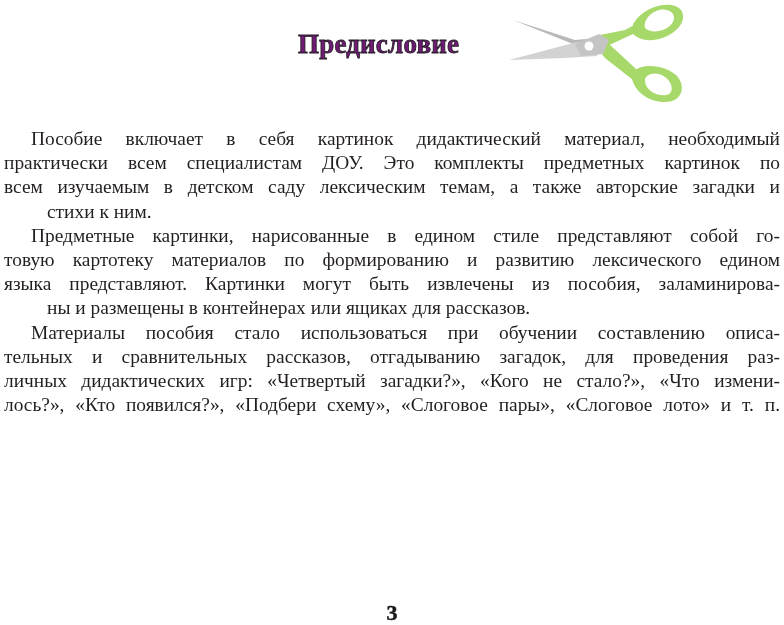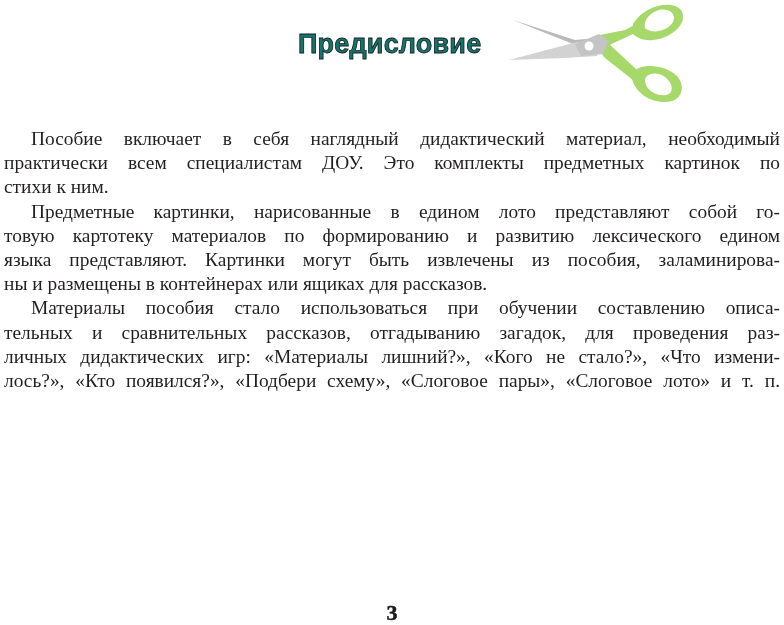--- a/index.html
+++ b/index.html
@@ -12,25 +12,25 @@
       height: 625px;
       position: relative;
       overflow: hidden;
       font-family: "Liberation Serif", "DejaVu Serif", serif;
       color: #231f20;
     }
     .title {
       position: absolute;
       left: 298px;
       top: 28px;
-      font-family: Liberation Sans, sans-serif;
+      font-family: Liberation Serif, serif;
       font-weight: bold;
       font-size: 27px;
       letter-spacing: 0.2px;
-      color: #0f766e;
+      color: #701a75;
       -webkit-text-stroke: 0.8px #1a1a1a;
       line-height: 32px;
       white-space: nowrap;
     }
     .scissors {
       position: absolute;
       left: 505px;
       top: 0px;
       width: 185px;
       height: 105px;
@@ -44,20 +44,21 @@
       line-height: 24.2px;
     }
     .line {
       display: block;
       text-align: justify;
       text-align-last: justify;
       white-space: nowrap;
     }
     .line.last {
       text-align-last: left;
+      margin-left: 43px;
     }
     .line.indent {
       padding-left: 27px;
     }
     .page-number {
       position: absolute;
       left: 0;
       width: 784px;
       top: 601px;
       text-align: center;
@@ -87,31 +88,32 @@
   <path d="M92,48 L104,44 L130,68 L140,82 L128,80 L100,58 Z" fill="#a6d96a"></path>
 
   <path d="M126,74 C134,62 160,64 172,76 C182,88 176,102 160,102 C144,102 128,92 126,74 Z M140,80 C140,92 156,98 164,94 C170,90 166,78 154,74 C146,72 140,76 140,80 Z" fill="#a6d96a" fill-rule="evenodd"></path>
 
   <path d="M70,44 L94,34 L104,40 L98,54 L76,56 Z" fill="#c4c4c4"></path>
   <circle cx="84" cy="46" r="4.5" fill="#ffffff"></circle>
 </svg>
 
 <div class="body-text">
   <div class="paragraph">
-    <span class="line indent">Пособие включает в себя наглядный дидактический материал, необходимый</span>
+    <span class="line indent">Пособие включает в себя картинок дидактический материал, необходимый</span>
     <span class="line">практически всем специалистам ДОУ. Это комплекты предметных картинок по</span>
+    <span class="line">всем изучаемым в детском саду лексическим темам, а также авторские загадки и</span>
     <span class="line last">стихи к ним.</span>
   </div>
   <div class="paragraph">
-    <span class="line indent">Предметные картинки, нарисованные в едином лото  представляют собой го-</span>
+    <span class="line indent">Предметные картинки, нарисованные в едином стиле  представляют собой го-</span>
     <span class="line">товую картотеку материалов по формированию и развитию лексического едином</span>
     <span class="line">языка представляют. Картинки могут быть извлечены из пособия, заламинирова-</span>
     <span class="line last">ны и размещены в контейнерах или ящиках для рассказов.</span>
   </div>
   <div class="paragraph">
     <span class="line indent">Материалы пособия стало использоваться при обучении составлению описа-</span>
     <span class="line">тельных и сравнительных рассказов, отгадыванию загадок, для проведения раз-</span>
-    <span class="line">личных дидактических игр: «Материалы лишний?», «Кого не стало?», «Что измени-</span>
+    <span class="line">личных дидактических игр: «Четвертый загадки?», «Кого не стало?», «Что измени-</span>
     <span class="line">лось?», «Кто появился?», «Подбери схему», «Слоговое пары», «Слоговое лото» и т. п.</span>
   </div>
 </div>
 
 <div class="page-number">3</div>
 
 </body></html>

